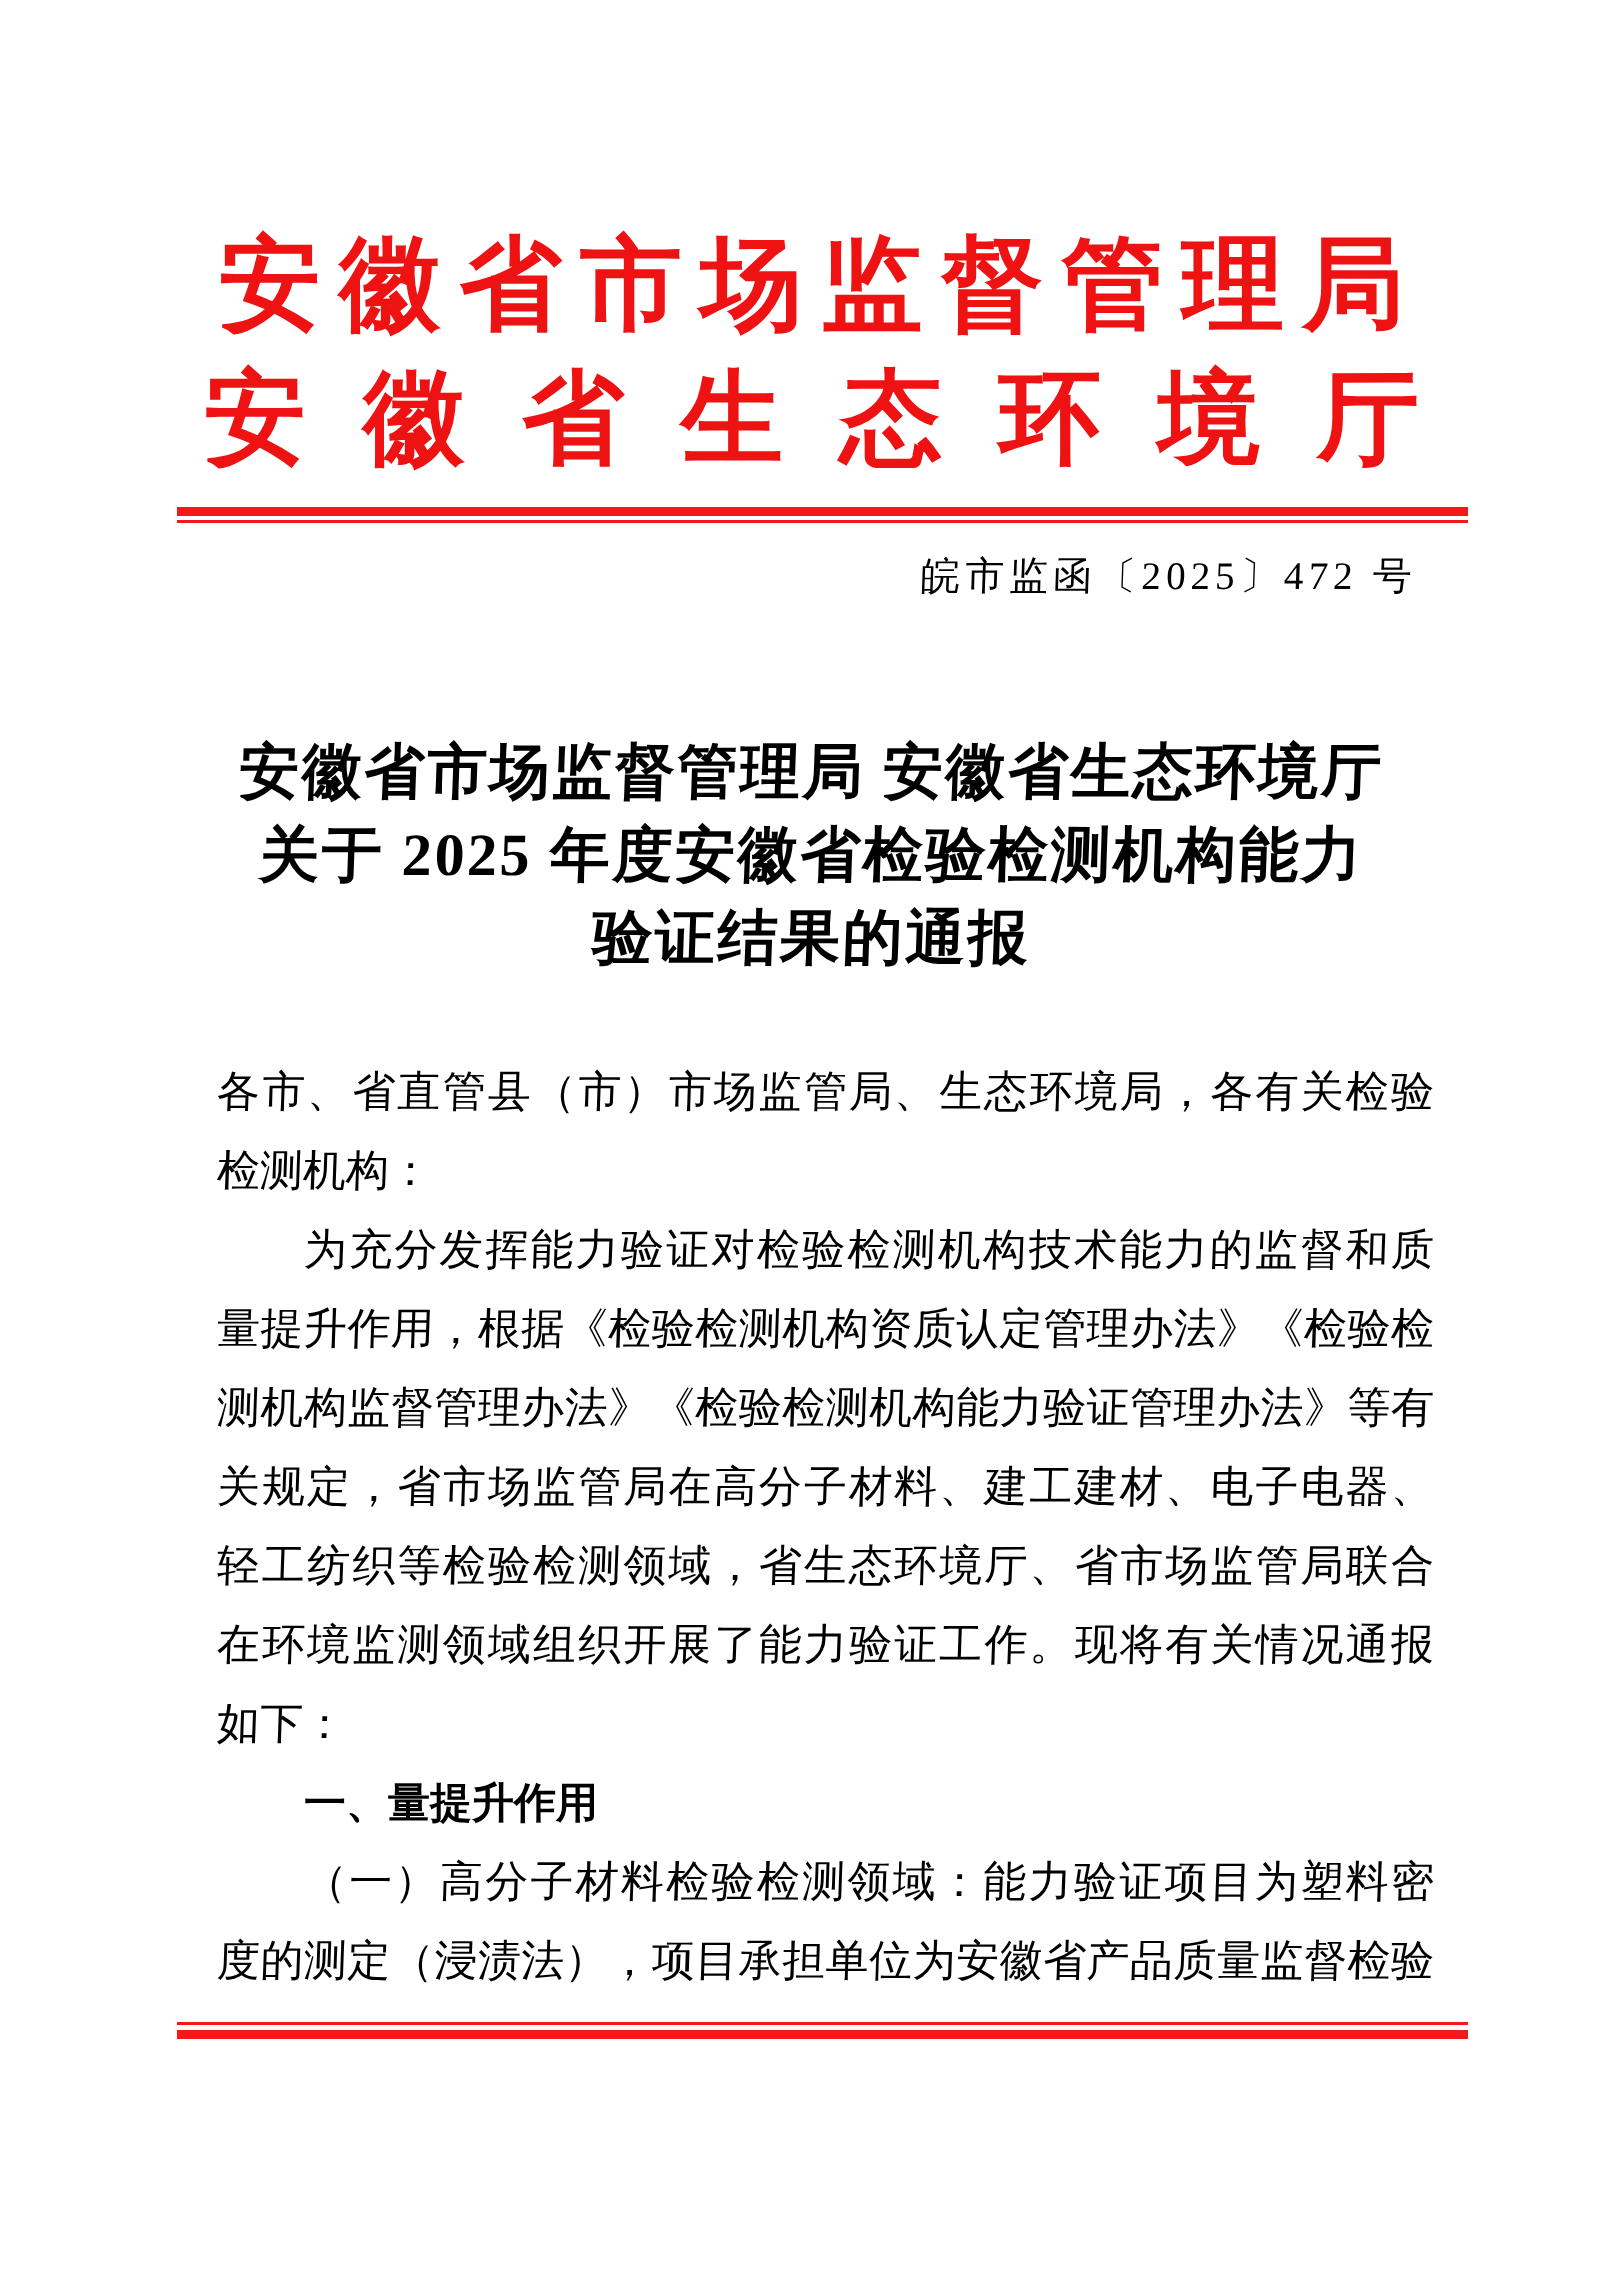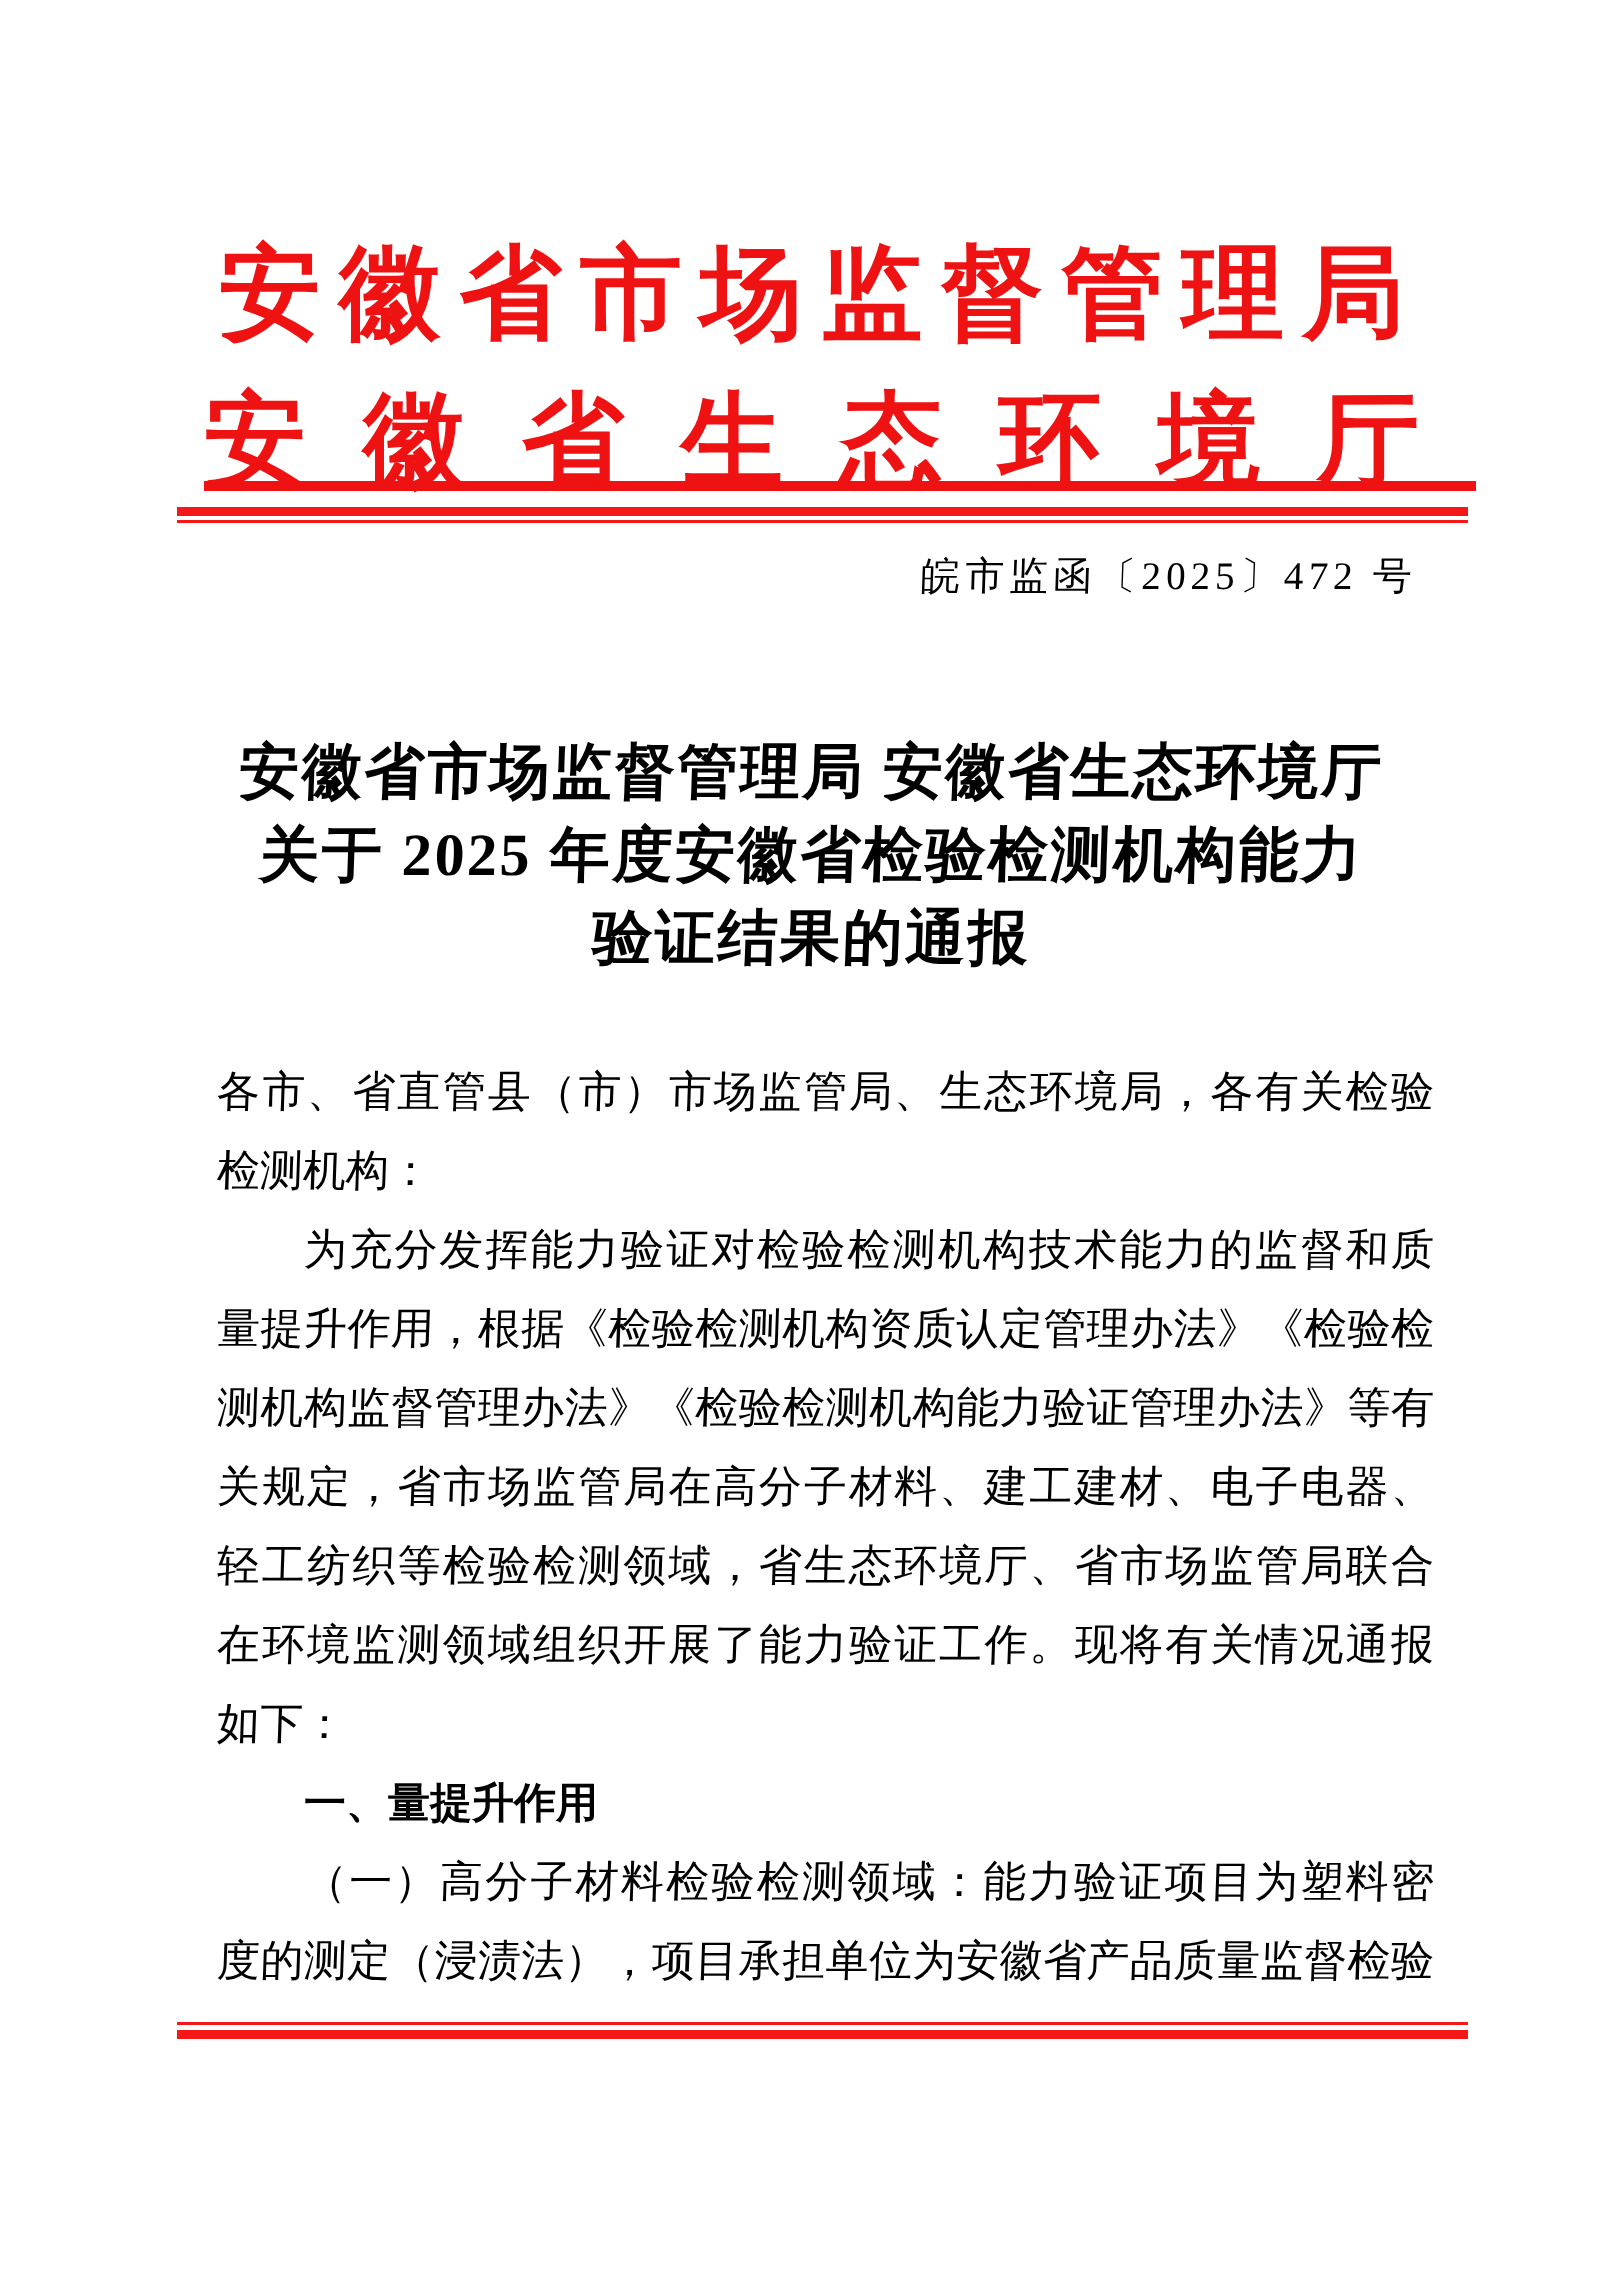--- a/index.html
+++ b/index.html
@@ -9,29 +9,29 @@
     height: 2295px;
     background: #ffffff;
     overflow: hidden;
     color: #000000;
     font-family: "Liberation Serif", serif;
   }
 
   
   .letterhead {
     position: absolute;
-    top: 239px; left: 0;
+    top: 230px; left: 0;
     width: 100%;
     text-align: center;
     color: var(--accent_red, #ee1212);
     font-weight: bold;
   }
   .lh-line1 { font-size: 102px; line-height: 109px; }
   .lh-line1 span { letter-spacing: 18.4px; margin-right: -18.4px; }
-  .lh-line2 { font-size: 102px; line-height: 109px; margin-top: 38px; text-decoration: underline; }
+  .lh-line2 { font-size: 102px; line-height: 109px; margin-top: 25px; }
   .lh-line2 span { letter-spacing: 57px; margin-right: -57px; }
 
   
   .rule { background: var(--rule_red, #f51818); }
   .rule-top { position: absolute; top: 507px; left: 177px; width: 1291px; }
   .rule-top .thick { height: 9.2px; }
   .rule-top .thin  { height: 3.1px; margin-top: 3.6px; }
   .rule-bottom { position: absolute; top: 2022px; left: 177px; width: 1291px; }
   .rule-bottom .thin  { height: 3.1px; }
   .rule-bottom .thick { height: 9.2px; margin-top: 4.6px; }

